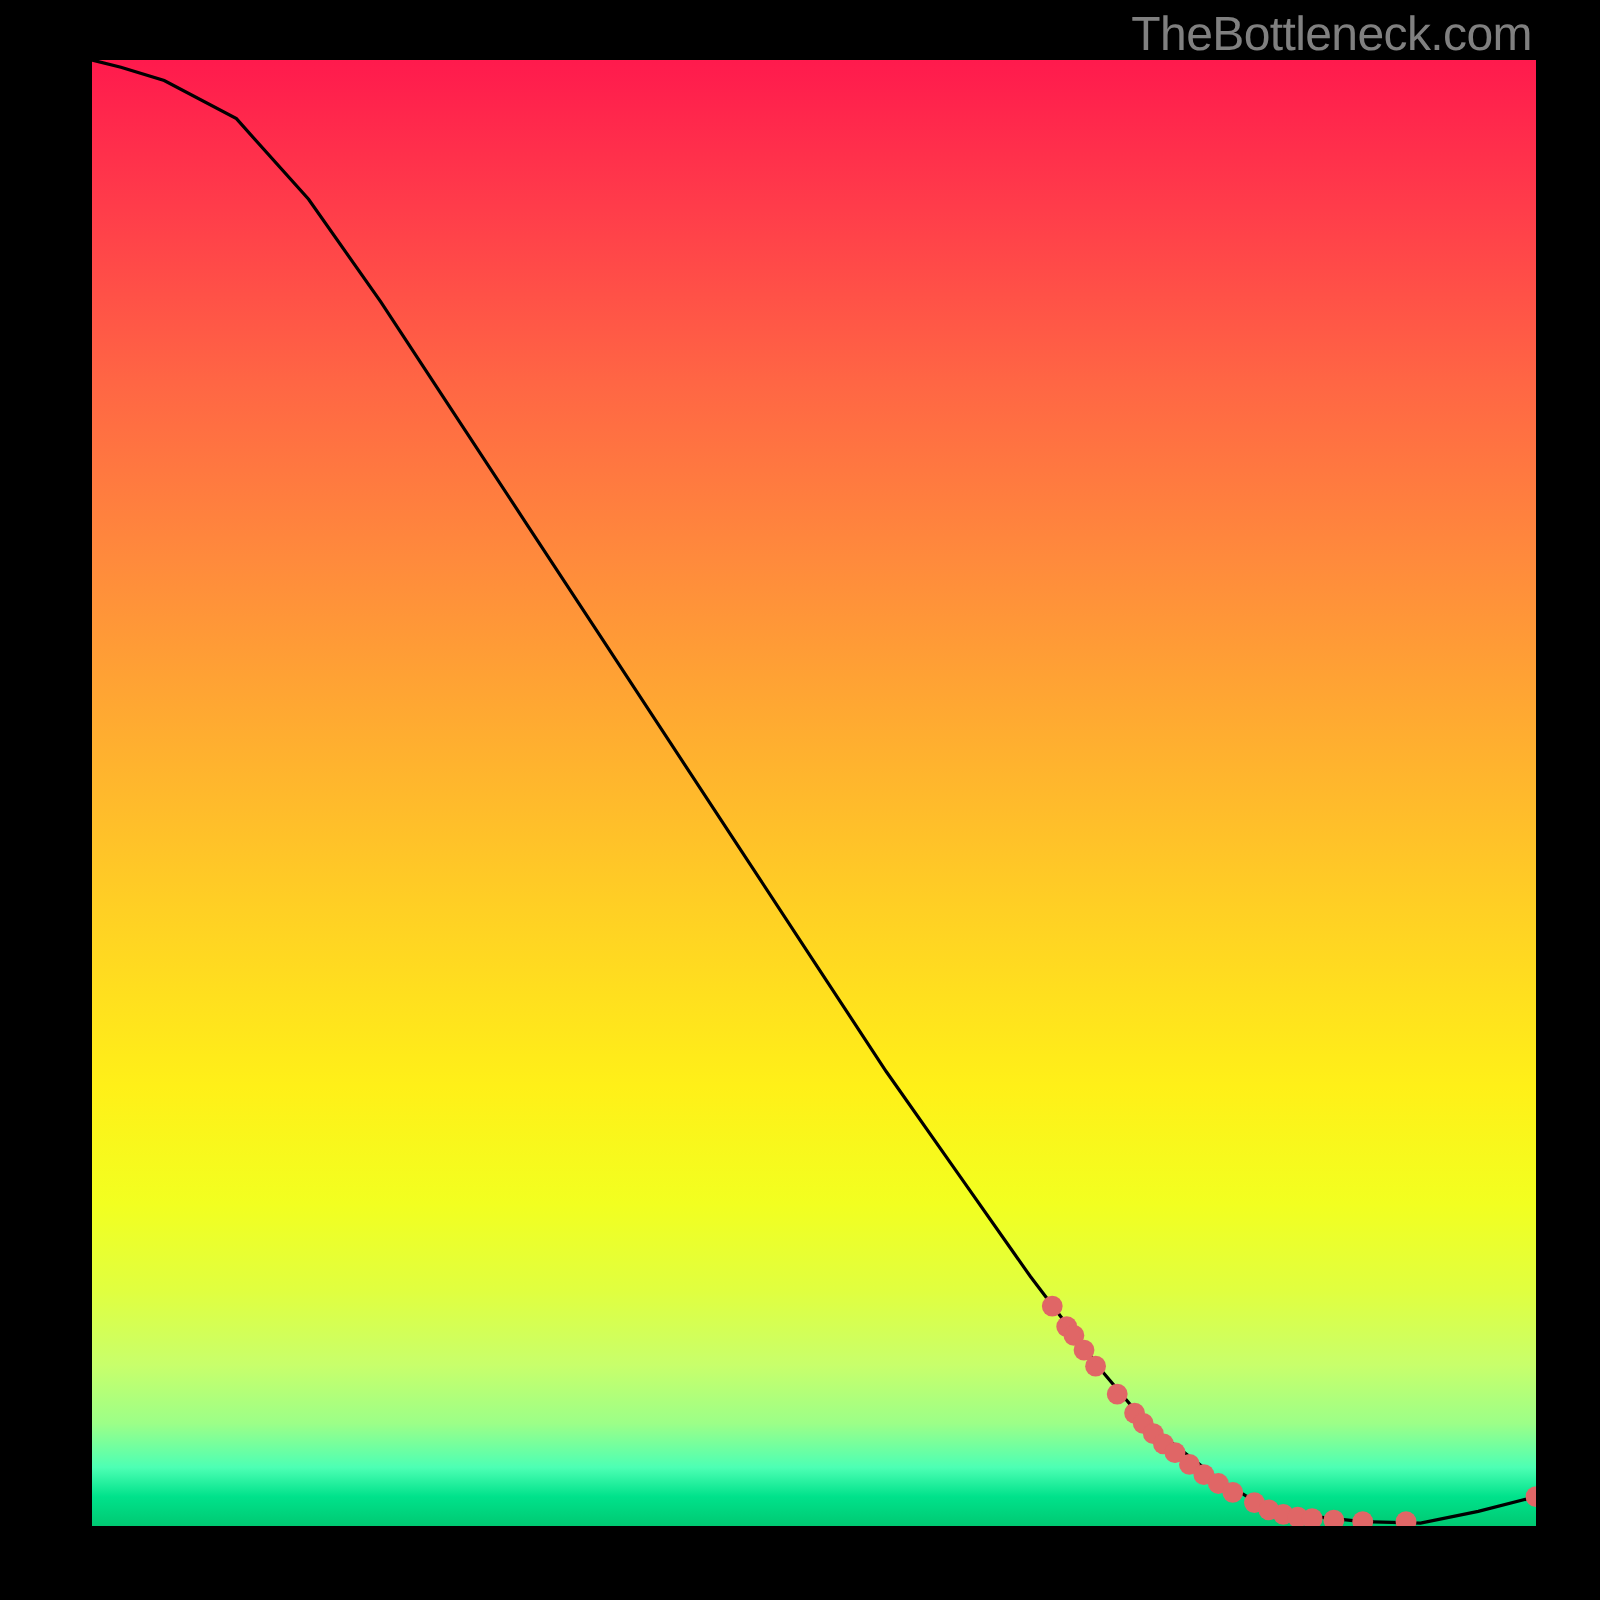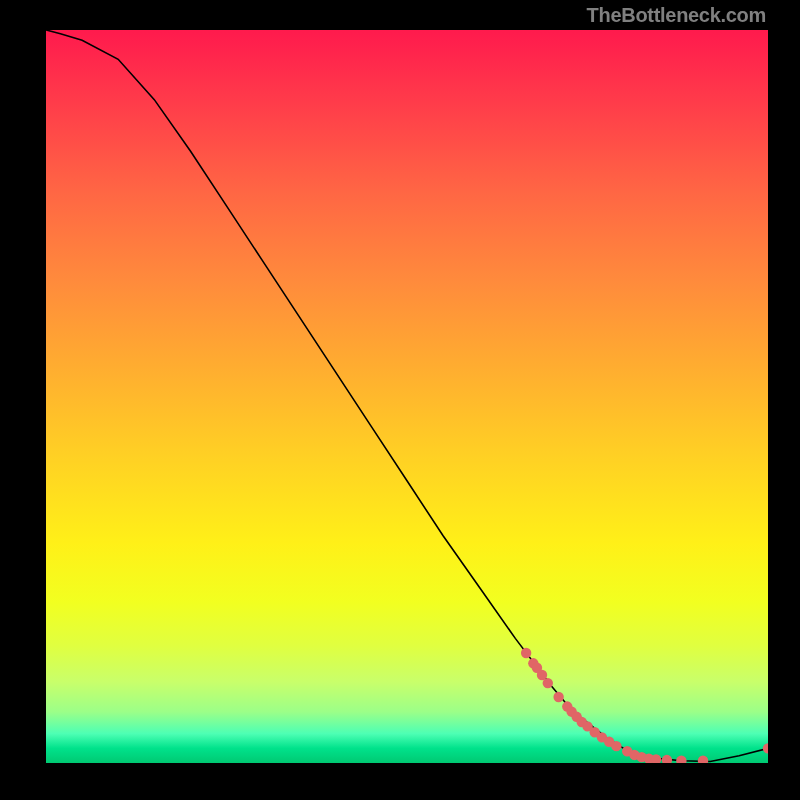--- a/index.html
+++ b/index.html
@@ -40,22 +40,22 @@
       #4dffb4 96%,
       #00e28b 98%,
       #00c972 100%
     );
   }
   .watermark {
     position: absolute;
     top: 4px;
     right: 34px;
     color: #808080;
-    font-size: 20px;
-    font-weight: 700;
+    font-size: 24px;
+    font-weight: 400;
     letter-spacing: -0.3px;
   }
   svg.curve {
     position: absolute;
     left: 0;
     top: 0;
     width: 100%;
     height: 100%;
     pointer-events: none;
   }

